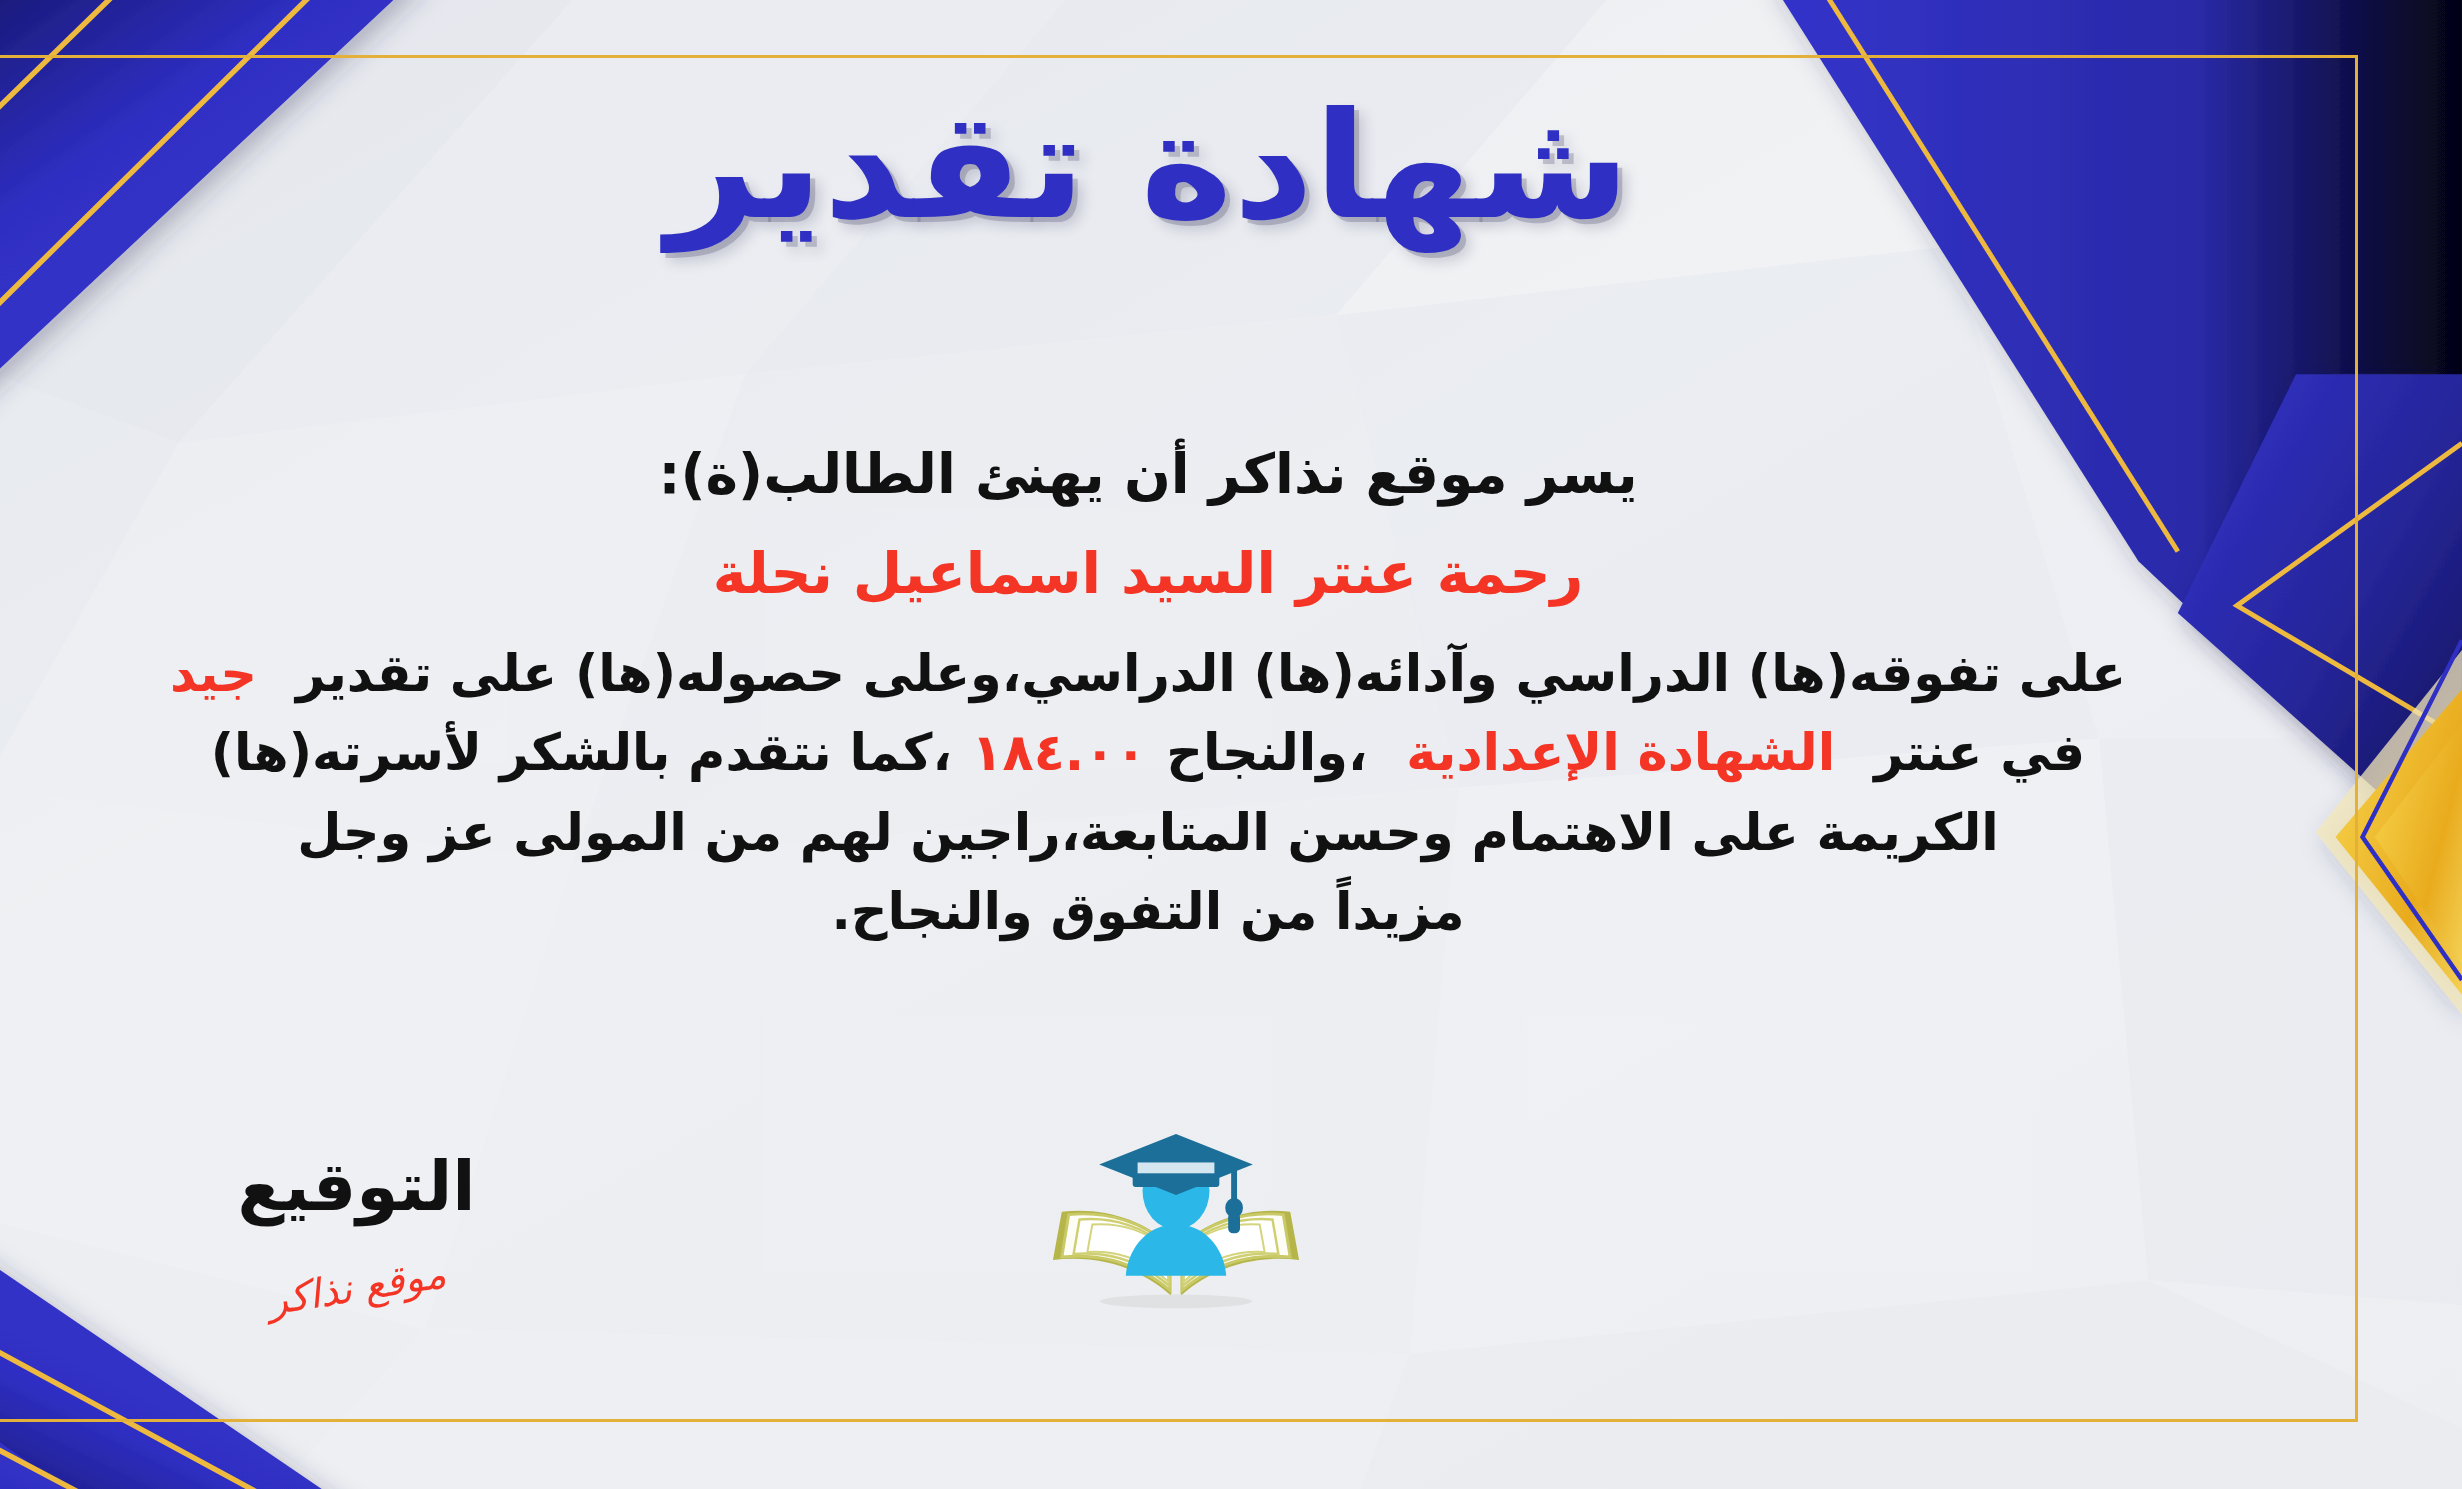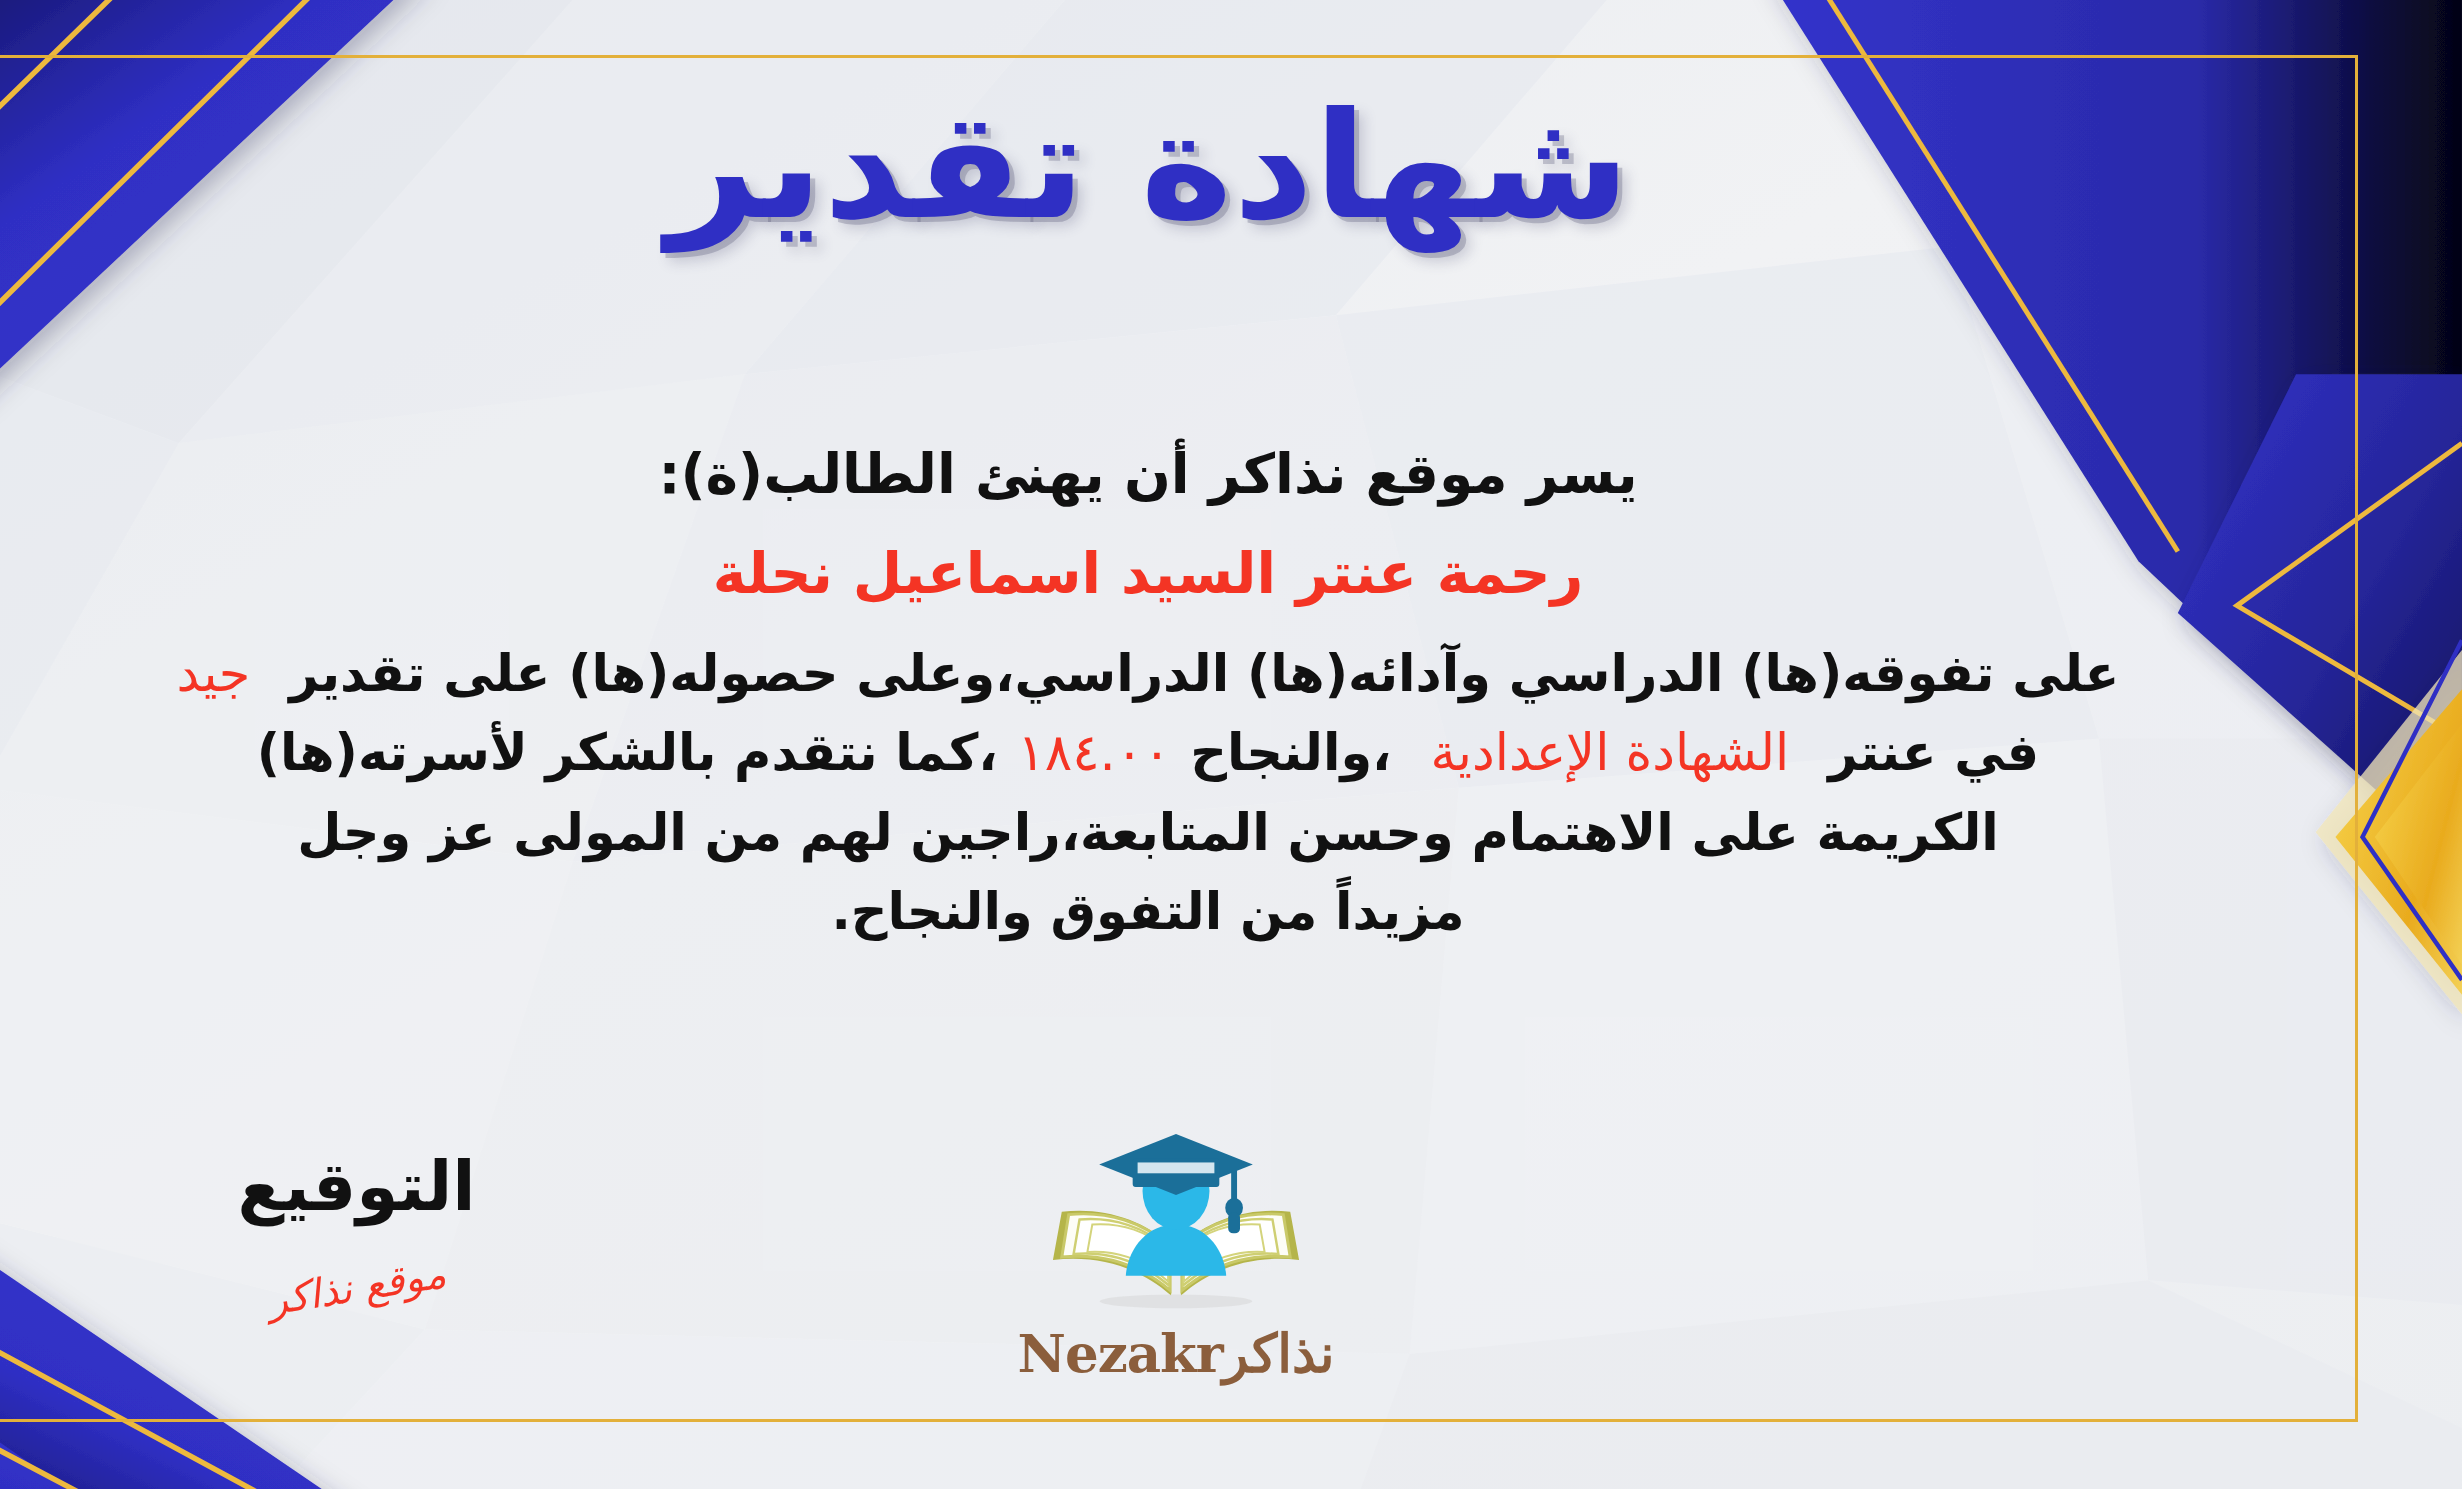--- a/index.html
+++ b/index.html
@@ -108,21 +108,21 @@
   .para {
     font-size: 51px;
     font-weight: 700;
     color: #111111;
     line-height: 1.56;
     white-space: nowrap;
   }
 
   .hl {
     color: #f43424;
-    font-weight: 400;
+    font-weight: 700;
   }
 
   .gap { display: inline-block; width: 39px; }
   .gap-sm { display: inline-block; width: 19.7px; }
 
   
   .signature-area {
     position: absolute;
     left: 345px;
     top: 1147px;
@@ -321,18 +321,17 @@
         <path d="M280 196 C218 196 182 248 178 300 L382 300 C378 248 342 196 280 196 Z" fill="#2bb8e8"></path>
         <ellipse cx="280" cy="128" rx="68" ry="78" fill="#2bb8e8"></ellipse>
 
         <polygon points="280,12 436,74 280,136 124,74" fill="#1b6f99"></polygon>
         <rect x="192" y="62" width="176" height="58" rx="6" fill="#1b6f99"></rect>
         <rect x="202" y="70" width="156" height="22" fill="#f4fbfe" opacity="0.85"></rect>
         <line x1="398" y1="86" x2="398" y2="146" stroke="#1b6f99" stroke-width="12"></line>
         <ellipse cx="398" cy="162" rx="18" ry="20" fill="#1b6f99"></ellipse>
         <rect x="386" y="172" width="24" height="42" rx="10" fill="#1b6f99"></rect>
       </svg>
-      <div class="logo-text"><span class="arabic">نذاكر</span><span class="latin">Nezakr</span></div>
     </div>
 
   </div>
 </div>
 
 
 </body></html>

